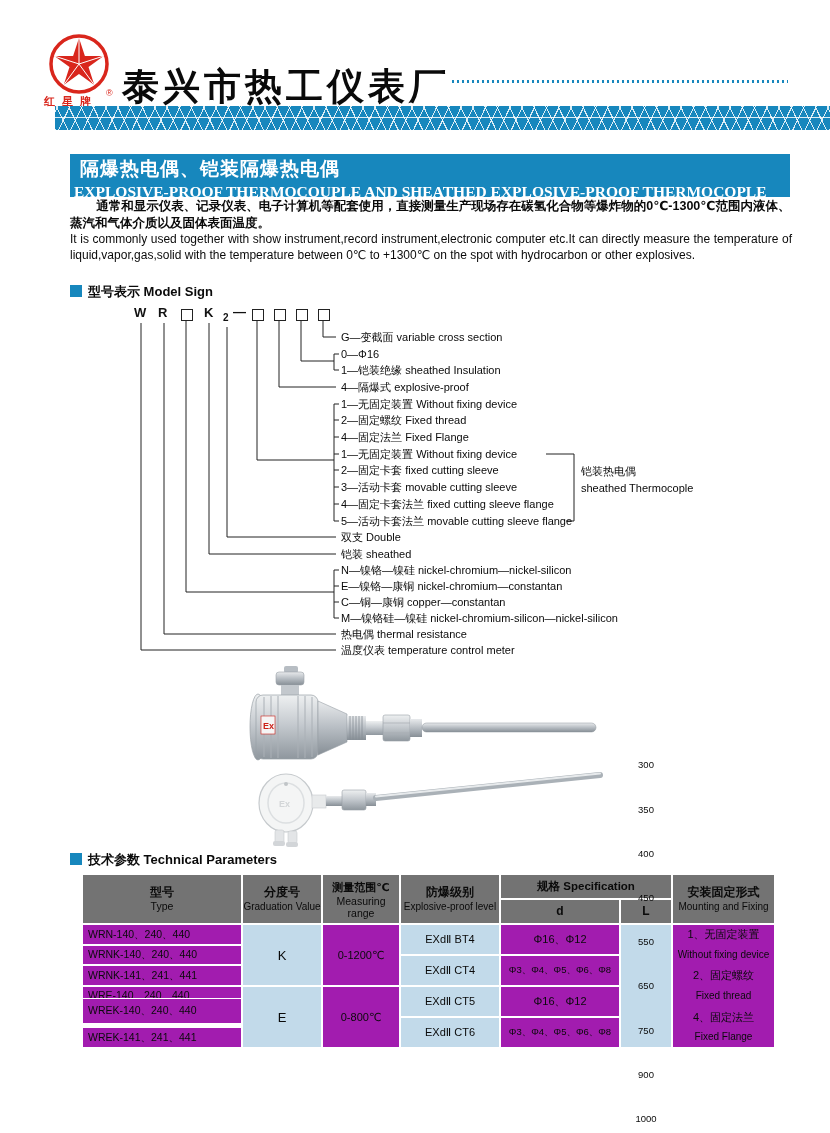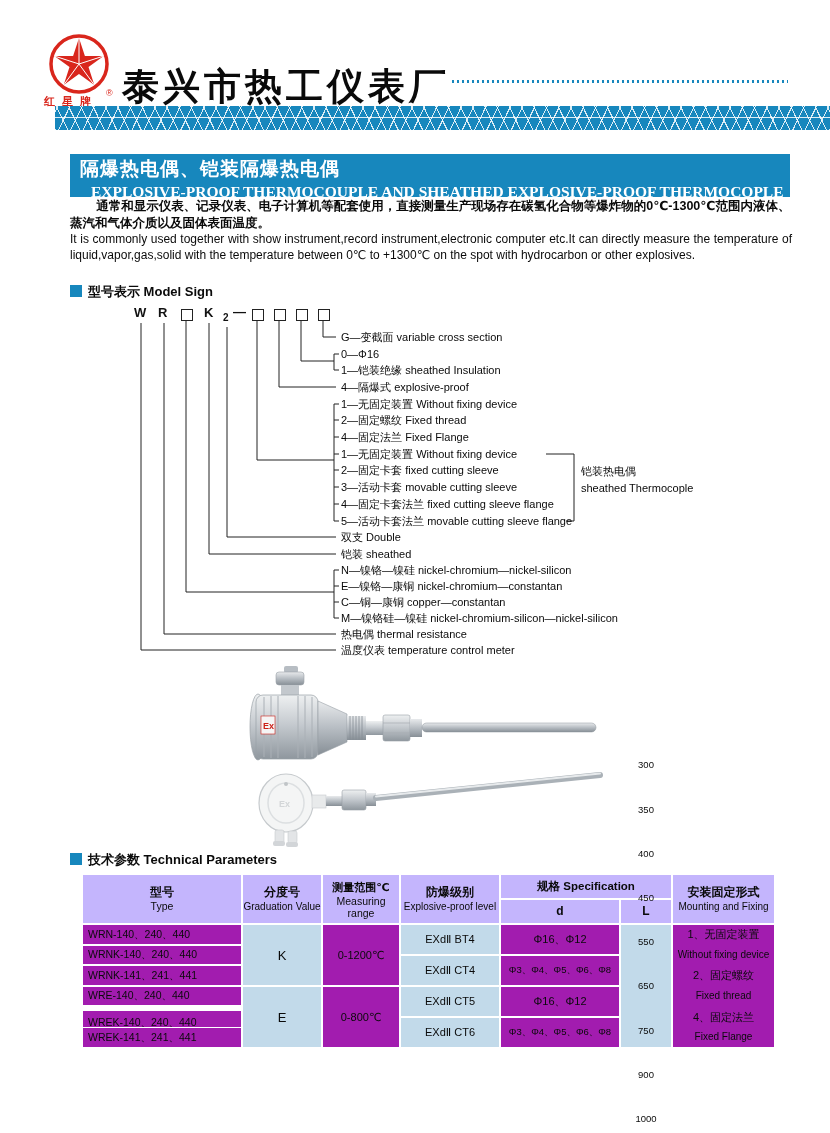--- a/index.html
+++ b/index.html
@@ -14,21 +14,21 @@
         background:repeating-linear-gradient(90deg,#1787bd 0 2px,transparent 2px 5px);}
   .band{position:absolute;left:55px;top:106px;width:775px;height:24px;background-color:#1787bd;
         background-image:
           linear-gradient(to bottom, transparent 11px, rgba(255,255,255,.85) 11px, rgba(255,255,255,.85) 12px, transparent 12px),
           repeating-linear-gradient(64deg, rgba(255,255,255,.85) 0 1px, transparent 1px 11px),
           repeating-linear-gradient(-64deg, rgba(255,255,255,.85) 0 1px, transparent 1px 11px);}
 
   
   .titlebar{position:absolute;left:70px;top:154px;width:720px;height:43px;background:#1787bd;color:#fff;}
   .t-zh{font-size:19px;font-weight:bold;padding:2px 0 0 10px;letter-spacing:1px;white-space:nowrap;}
-  .t-en{font-family:"Liberation Serif","DejaVu Serif",serif;font-size:15.5px;font-weight:bold;padding:1px 0 0 21px;white-space:nowrap;}
+  .t-en{font-family:"Liberation Serif","DejaVu Serif",serif;font-size:15.5px;font-weight:bold;padding:1px 0 0 4px;white-space:nowrap;}
 
   
   .intro-zh{position:absolute;left:70px;top:198px;width:722px;margin:0;font-size:12.5px;font-weight:bold;
             line-height:16.5px;text-indent:2.1em;color:#0a0a0a;}
   .intro-en{position:absolute;left:70px;top:232px;width:722px;margin:0;font-size:12px;line-height:15.5px;
             text-align:justify;color:#0a0a0a;}
 
   
   .sec{position:absolute;left:70px;font-size:13px;font-weight:bold;color:#0a0a0a;white-space:nowrap;}
   .sec .sq{display:inline-block;width:12px;height:12px;background:#1787bd;margin-right:6px;vertical-align:-1px;}
@@ -41,21 +41,21 @@
   .glabel{position:absolute;left:581px;font-size:11px;color:#0a0a0a;white-space:nowrap;line-height:14px;}
   .diagram-svg{position:absolute;left:0;top:0;}
 
   
   .photos{position:absolute;left:180px;top:665px;}
 
   
   .ttable{position:absolute;left:82px;top:874px;width:693px;height:174px;background:#fff;}
   .cell{position:absolute;box-sizing:border-box;border:1px solid #fff;display:flex;flex-direction:column;
         align-items:center;justify-content:center;text-align:center;color:#0a0a0a;}
-  .hd{background:#c4b5fd;align-items:center;}
+  .hd{background:#737373;align-items:center;}
   .bl{background:#c2daea;}
   .gy{background:#a21caf;}
   .hz{font-size:12px;font-weight:bold;line-height:15px;}
   .he{font-size:10.5px;line-height:13px;}
   .cell-type{justify-content:center;align-items:flex-start;padding-left:5px;font-size:10.5px;text-align:left;}
   .fs13{font-size:13px;}
   .fs11{font-size:11px;}
   .fs95{font-size:9.5px;}
   .lvals{line-height:11.2px;font-size:9.5px;gap:33px;}
   .mount{line-height:20.6px;}
@@ -224,21 +224,21 @@
     </div>
     <div class="cell hd" style="left:590px;top:0;width:103px;height:50px">
       <div class="hz">安装固定形式</div>
       <div class="he" style="font-size:10px">Mounting and Fixing</div>
     </div>
 
     <div class="cell gy cell-type" style="left:0;top:50px;width:160px;height:21px">WRN-140、240、440</div>
     <div class="cell gy cell-type" style="left:0;top:71px;width:160px;height:20px">WRNK-140、240、440</div>
     <div class="cell gy cell-type" style="left:0;top:91px;width:160px;height:21px">WRNK-141、241、441</div>
     <div class="cell gy cell-type" style="left:0;top:112px;width:160px;height:20px">WRE-140、240、440</div>
-    <div class="cell gy cell-type" style="left:0;top:136px;width:160px;height:26px">WREK-140、240、440</div>
+    <div class="cell gy cell-type" style="left:0;top:124px;width:160px;height:26px">WREK-140、240、440</div>
     <div class="cell gy cell-type" style="left:0;top:153px;width:160px;height:21px">WREK-141、241、441</div>
 
     <div class="cell bl fs13" style="left:160px;top:50px;width:80px;height:62px">K</div>
     <div class="cell bl fs13" style="left:160px;top:112px;width:80px;height:62px">E</div>
 
     <div class="cell gy fs11" style="left:240px;top:50px;width:78px;height:62px">0-1200℃</div>
     <div class="cell gy fs11" style="left:240px;top:112px;width:78px;height:62px">0-800℃</div>
 
     <div class="cell bl fs11" style="left:318px;top:50px;width:100px;height:31px">EXdⅡ BT4</div>
     <div class="cell bl fs11" style="left:318px;top:81px;width:100px;height:31px">EXdⅡ CT4</div>

